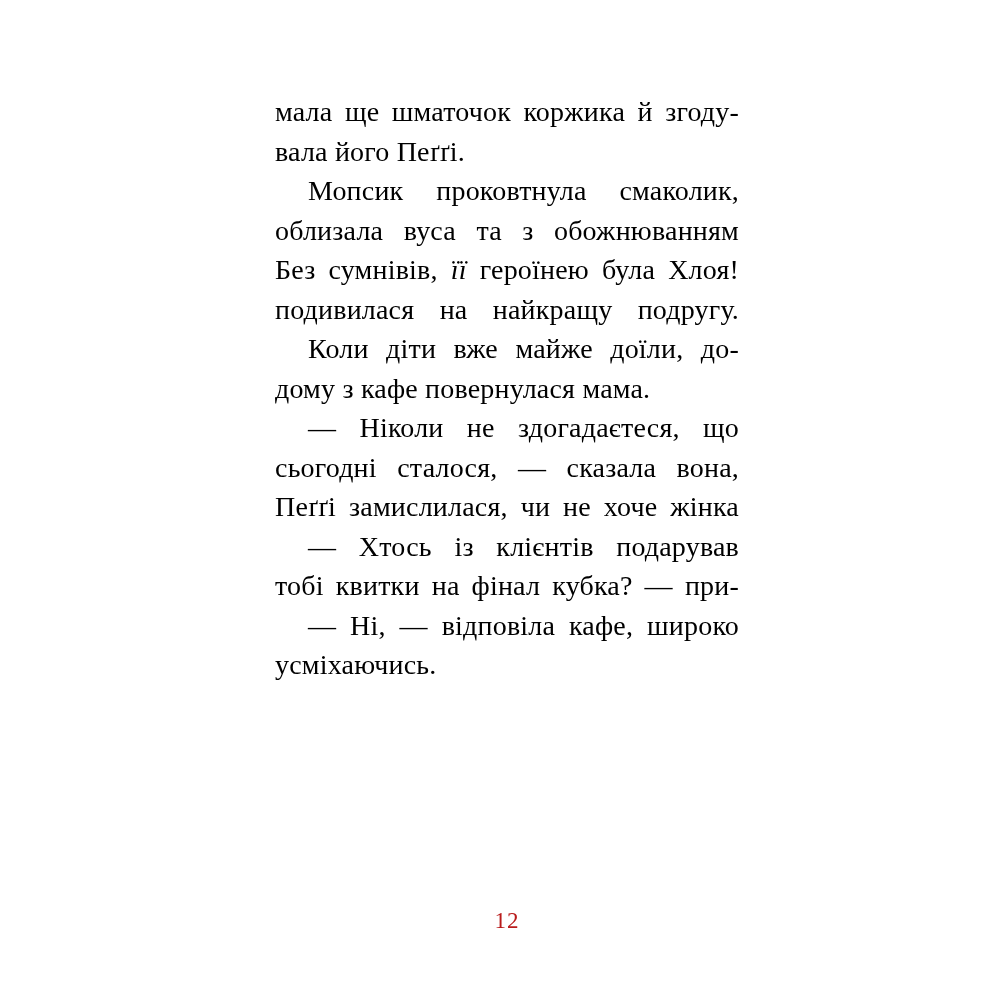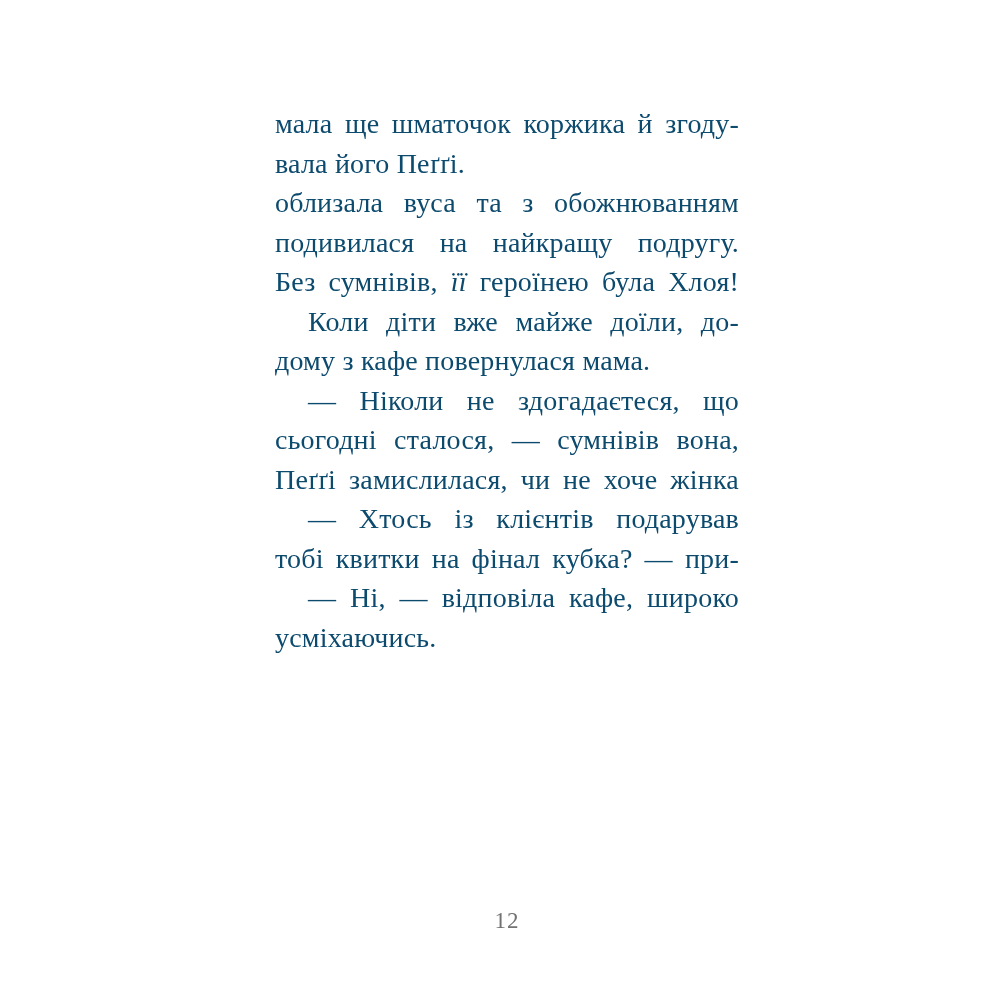--- a/index.html
+++ b/index.html
@@ -11,25 +11,25 @@
     position: relative;
     width: 1000px;
     height: 1000px;
     background: #ffffff;
     overflow: hidden;
     font-family: "Liberation Serif", "DejaVu Serif", serif;
   }
   .text-block {
     position: absolute;
     left: 275px;
-    top: 104px;
+    top: 92px;
     width: 464px;
     font-size: 28px;
     line-height: 39.5px;
-    color: #0c4a6e;
+    color: #000000;
     letter-spacing: 0.2px;
   }
   .line {
     text-align: justify;
     text-align-last: justify;
     white-space: normal;
   }
   .line.noj {
     text-align: center;
     text-align-last: left;
@@ -41,38 +41,39 @@
     font-style: italic;
   }
   .page-number {
     position: absolute;
     left: 275px;
     top: 905px;
     width: 464px;
     text-align: center;
     font-size: 23px;
     line-height: 32px;
-    color: #737373;
+    color: #b91c1c;
     letter-spacing: 1px;
   }
 </style>
 </head>
 <body>
 
 <div class="page">
   <div class="text-block" id="text-block">
       <div class="line"><span>мала ще шматочок коржика й згоду-</span></div>
       <div class="line noj"><span>вала його Пеґґі.</span></div>
+      <div class="line ind"><span>Мопсик проковтнула смаколик,</span></div>
       <div class="line"><span>облизала вуса та з обожнюванням</span></div>
+      <div class="line"><span>Без сумнівів, </span><span class="it">її</span><span> героїнею була Хлоя!</span></div>
       <div class="line"><span>подивилася на найкращу подругу.</span></div>
-      <div class="line"><span>Без сумнівів, </span><span class="it">її</span><span> героїнею була Хлоя!</span></div>
       <div class="line ind"><span>Коли діти вже майже доїли, до-</span></div>
       <div class="line noj"><span>дому з кафе повернулася мама.</span></div>
       <div class="line ind"><span>— Ніколи не здогадаєтеся, що</span></div>
-      <div class="line"><span>сьогодні сталося, — сумнівів вона,</span></div>
+      <div class="line"><span>сьогодні сталося, — сказала вона,</span></div>
       <div class="line"><span>Пеґґі замислилася, чи не хоче жінка</span></div>
       <div class="line ind"><span>— Хтось із клієнтів подарував</span></div>
       <div class="line"><span>тобі квитки на фінал кубка? — при-</span></div>
       <div class="line ind"><span>— Ні, — відповіла кафе, широко</span></div>
       <div class="line noj"><span>усміхаючись.</span></div>
     </div>
   <div class="page-number">12</div>
 </div>
 
 </body></html>

